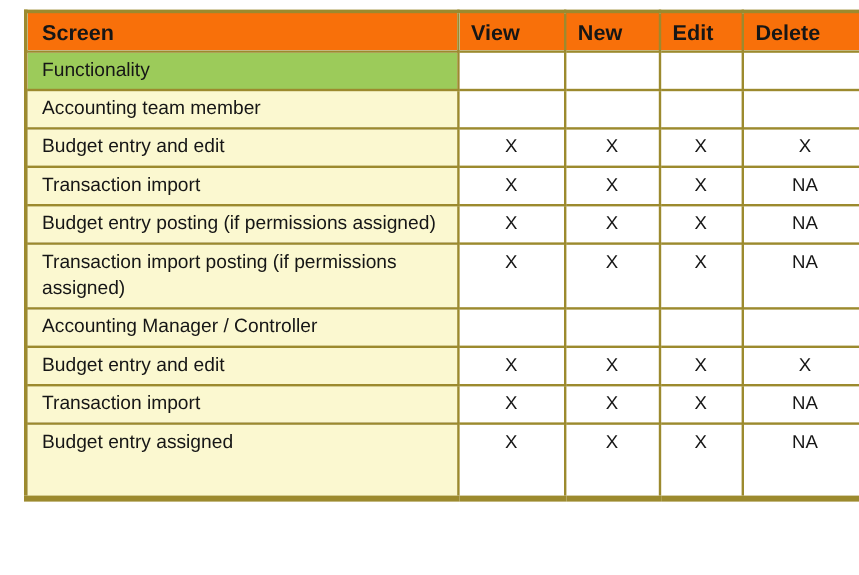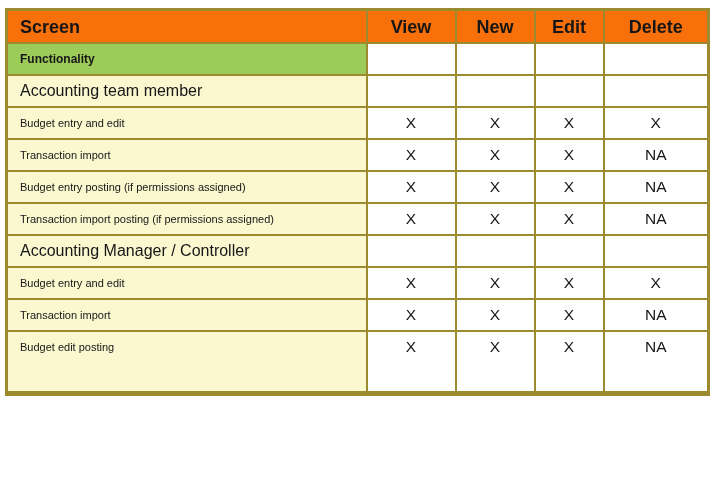--- a/index.html
+++ b/index.html
@@ -13,57 +13,57 @@
   }
   *{box-sizing:border-box;}
   html,body{margin:0;padding:0;}
   body{
     width:716px;height:479px;
     background:var(--page-bg);
     font-family:"Liberation Sans", sans-serif;
     color:var(--text);
     overflow:hidden;
   }
-  .wrap{padding:8px 6px 0 5px;}
+  .wrap{padding:8px 6px 0 20px;}
   table{
     border-collapse:collapse;
     table-layout:fixed;
     width:702px;
     border:3px solid var(--border);
     border-bottom-width:5px;
   }
   th,td{
     border:2px solid var(--border);
     vertical-align:top;
     padding:4px 10px;
     line-height:22px;
     overflow:hidden;
   }
   thead tr{height:33px;}
   thead th{
     background:var(--header-bg);
     font-size:18px;
     font-weight:bold;
-    text-align:center;
+    text-align:left;
     padding-top:5px;
   }
   thead th.col-screen{text-align:left;padding-left:12px;}
   tbody tr{height:32px;}
   tbody tr:last-child{height:62px;}
   tbody tr:last-child td{border-bottom-width:5px;}
   td.screen-cell{
     background:var(--row-bg);
-    font-size:11px;
+    font-size:16px;
     text-align:left;
     padding-left:12px;
   }
   tr.functionality td.screen-cell{
     background:var(--functionality-bg);
-    font-weight:bold;
-    font-size:12px;
+    font-weight:normal;
+    font-size:16px;
   }
   tr.section td.screen-cell{
     font-weight:normal;
     font-size:16px;
   }
   td.value-cell{
     background:var(--cell-bg);
     font-size:15.5px;
     text-align:center;
     padding-left:2px;
@@ -149,21 +149,21 @@
           <td class="value-cell">X</td>
         </tr>
         <tr class="item">
           <td class="screen-cell">Transaction import</td>
           <td class="value-cell">X</td>
           <td class="value-cell">X</td>
           <td class="value-cell">X</td>
           <td class="value-cell">NA</td>
         </tr>
         <tr class="item">
-          <td class="screen-cell">Budget edit posting</td>
+          <td class="screen-cell">Budget entry assigned</td>
           <td class="value-cell">X</td>
           <td class="value-cell">X</td>
           <td class="value-cell">X</td>
           <td class="value-cell">NA</td>
         </tr>
       </tbody>
   </table>
 </div>
 
 </body></html>

